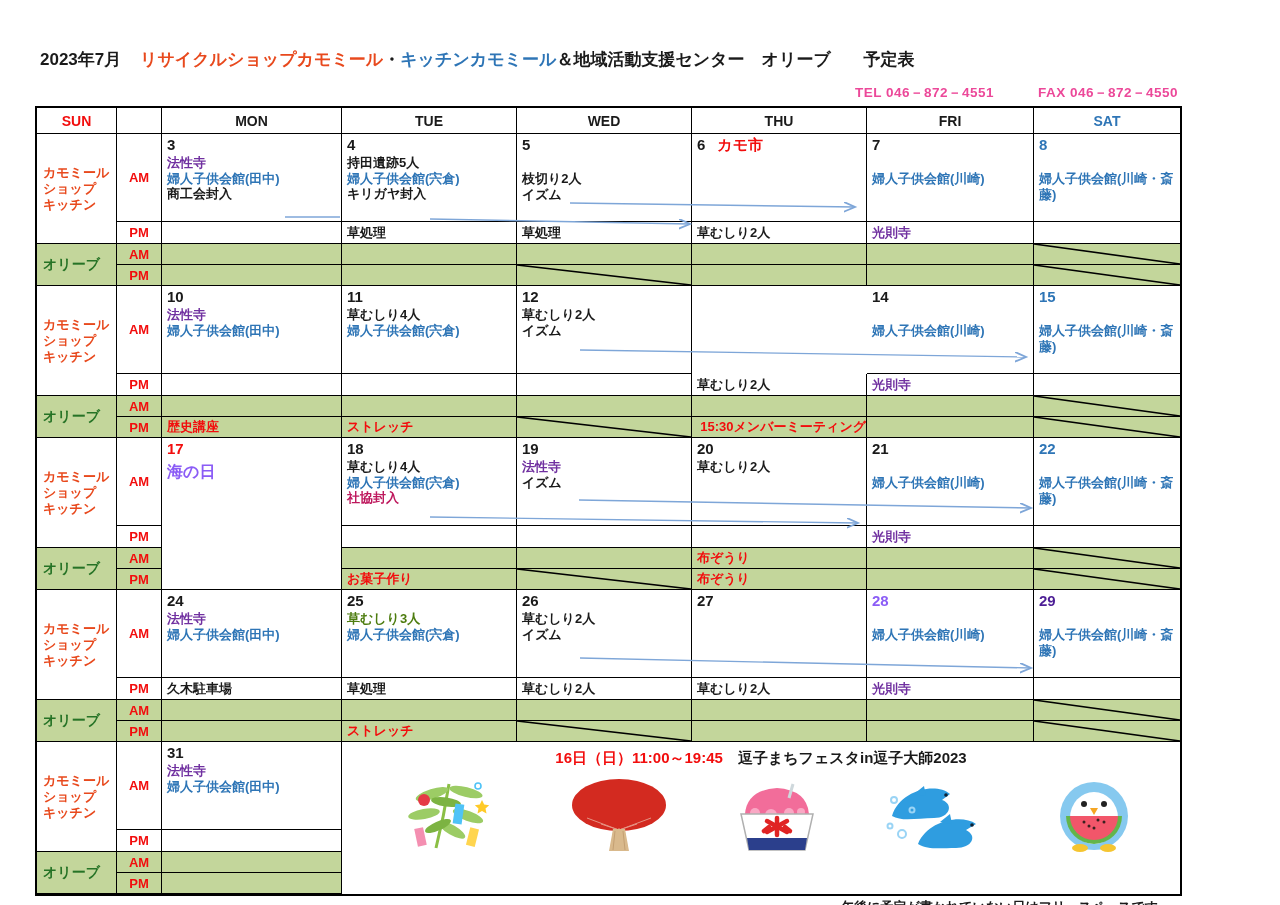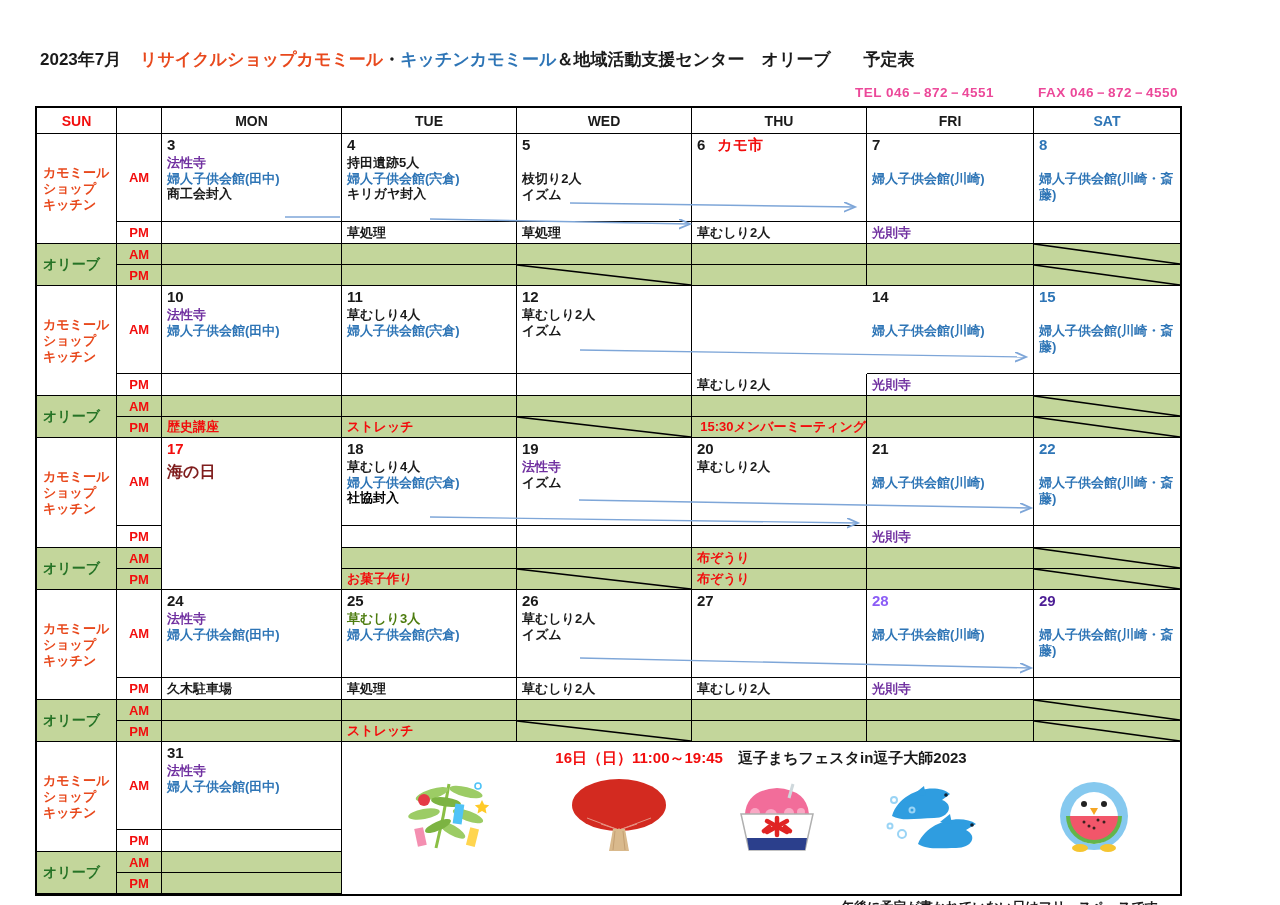--- a/index.html
+++ b/index.html
@@ -237,27 +237,27 @@
             <div class="">ショップ</div>
             <div class="">キッチン</div>
           </div>
           <div class="cell sun-olive green" style="grid-area: 3 / 1 / 5;">オリーブ</div>
           <div class="cell lab" style="grid-area: 1 / 2;">AM</div>
           <div class="cell lab" style="grid-area: 2 / 2;">PM</div>
           <div class="cell lab green" style="grid-area: 3 / 2;">AM</div>
           <div class="cell lab green" style="grid-area: 4 / 2;">PM</div>
           <div class="cell daycell" style="grid-area: 1 / 3 / 5;">
             <div class="dnum" style="color: rgb(242, 13, 13);">17</div>
-            <div class="item big" style="color: #7f1d1d;">海の日</div>
+            <div class="item big" style="color: #8b5cf6;">海の日</div>
           </div>
           <div class="cell daycell" style="grid-area: 1 / 4;">
             <div class="dnum" style="color: rgb(26, 26, 26);">18</div>
             <div class="item" style="color: rgb(26, 26, 26);">草むしり4人</div>
             <div class="item" style="color: rgb(46, 117, 182);">婦人子供会館(宍倉)</div>
-            <div class="item" style="color: #000000;">社協封入</div>
+            <div class="item" style="color: #be185d;">社協封入</div>
           </div>
           <div class="cell smallcell" style="grid-area: 2 / 4;"></div>
           <div class="cell smallcell green" style="grid-area: 3 / 4;"></div>
           <div class="cell smallcell green" style="grid-area: 4 / 4;">
             <div class="item" style="color: rgb(242, 13, 13);">お菓子作り</div>
           </div>
           <div class="cell daycell" style="grid-area: 1 / 5;">
             <div class="dnum" style="color: rgb(26, 26, 26);">19</div>
             <div class="item" style="color: rgb(112, 48, 160);">法性寺</div>
             <div class="item" style="color: rgb(26, 26, 26);">イズム</div>

